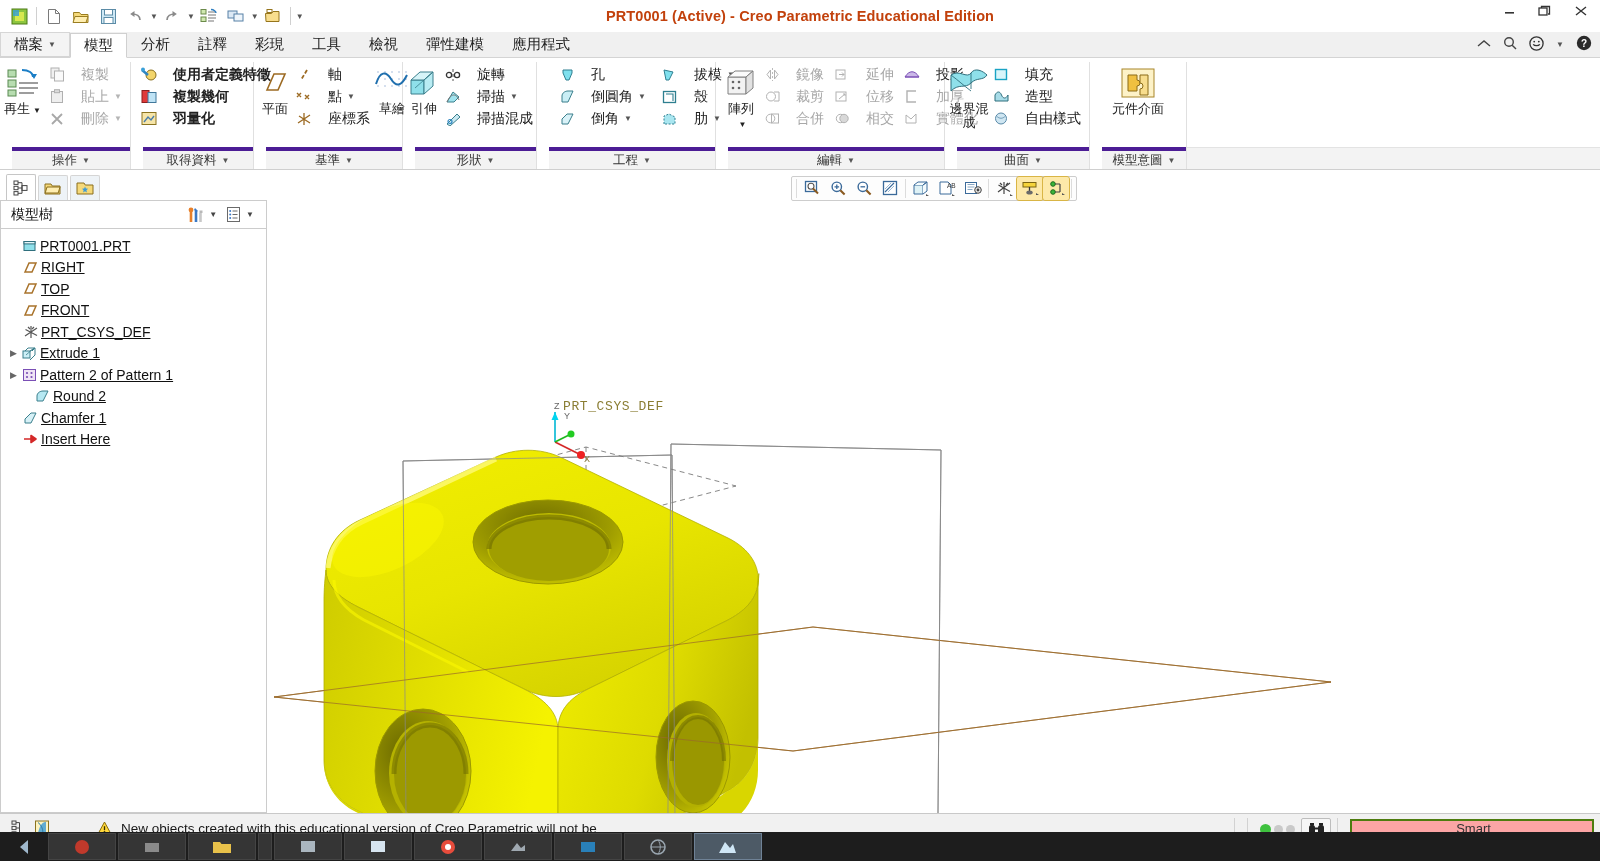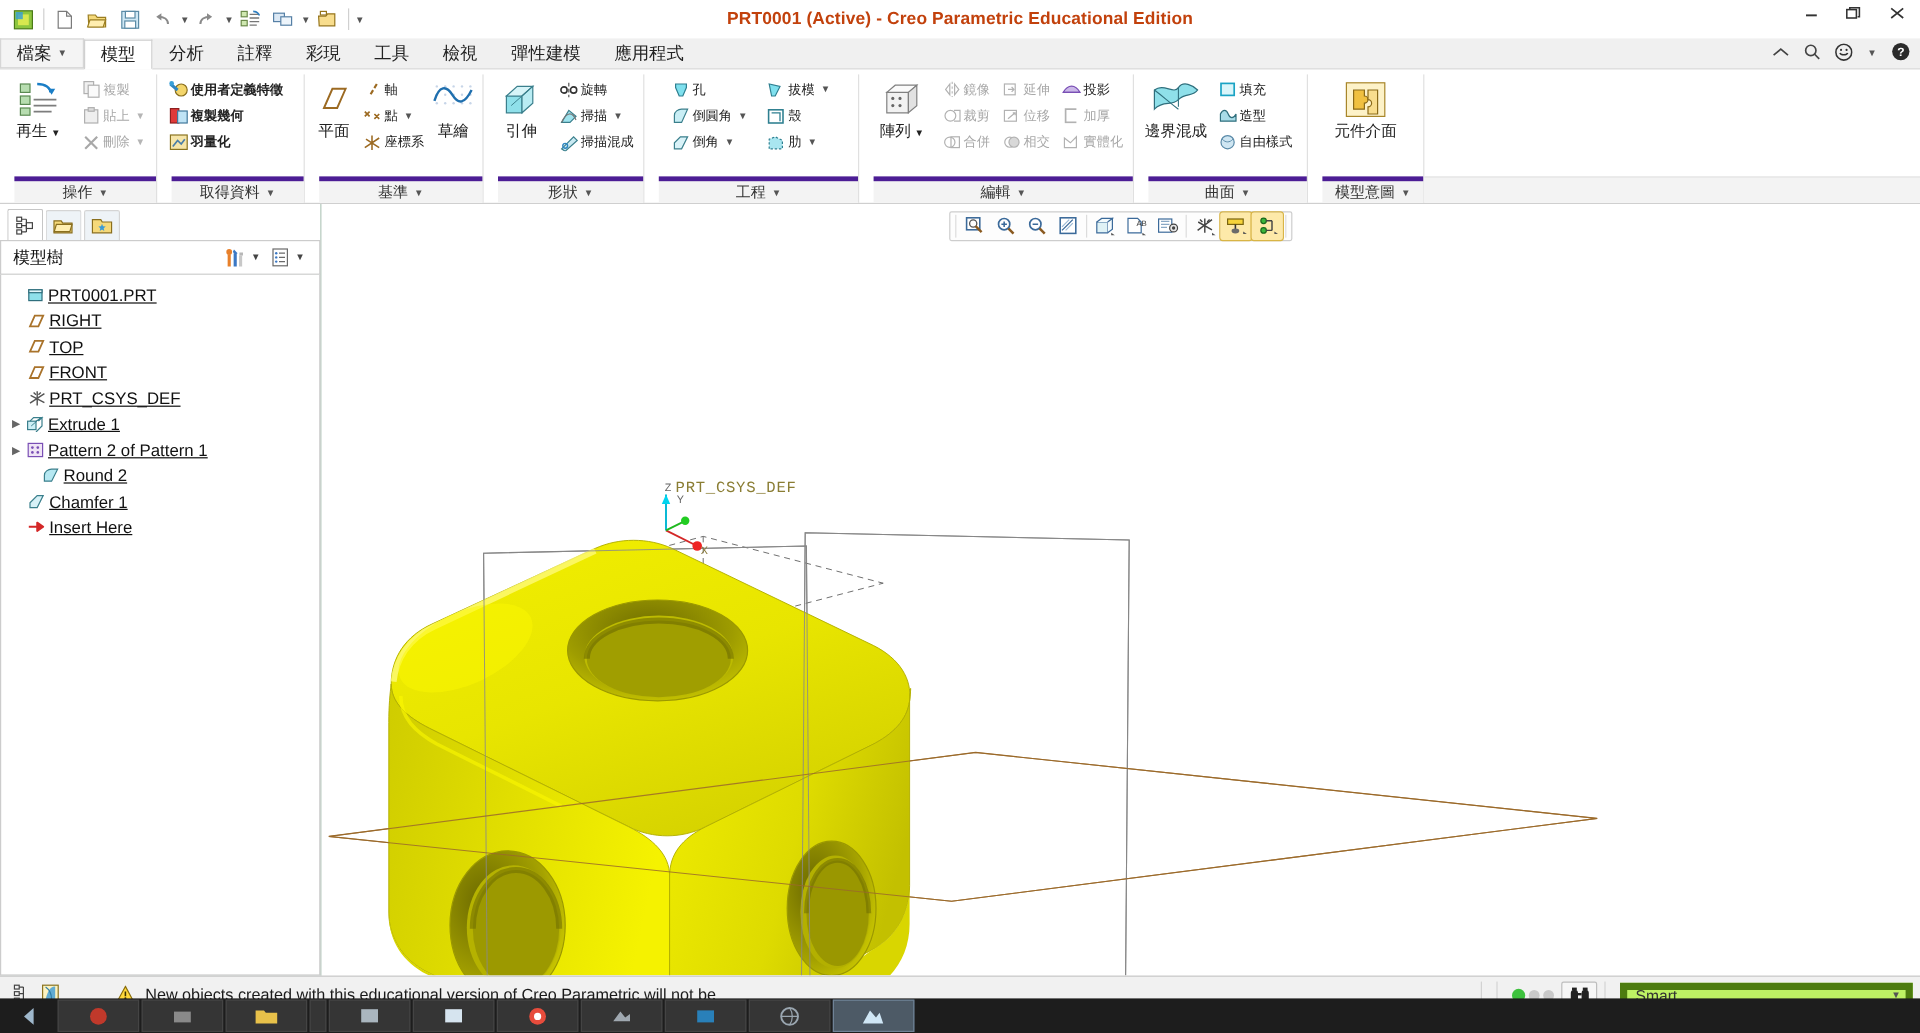--- a/index.html
+++ b/index.html
@@ -92,31 +92,31 @@
   .bigbtn .bl { font-size: 13px; color: #222; margin-top: 1px; text-align:center; line-height:14px;}
   .bigbtn .bl .gcaret { font-size:8px; margin-left:3px; }
 
   
   .smallcol { display: flex; flex-direction: column; gap: 1px; padding-top:2px; }
   .smallbtn {
     display: flex; align-items: center; height: 21px; padding: 0 4px 0 2px;
     border-radius: 2px; cursor: default; white-space: nowrap;
   }
   .smallbtn .si { width: 20px; display:flex; align-items:center; justify-content:center; }
-  .smallbtn .sl { font-size: 11px; color: #222; margin-left: 0; }
+  .smallbtn .sl { font-size: 14px; color: #222; margin-left: 14px; }
   .smallbtn.disabled .sl { color: #a8a8a8; }
   .smallbtn.disabled { pointer-events: none; }
   .smallbtn .dc { font-size: 8px; color: #555; margin-left: 5px; }
   .smallbtn.disabled .dc { color: #b5b5b5; }
 
   
   .main { position: relative; width: 100%; height: 643px; display: flex; background: #ffffff; }
 
   
-  .navpanel { width: 268px; height: 100%; background: #14532d; display: flex; flex-direction: column;
+  .navpanel { width: 268px; height: 100%; background: #f97316; display: flex; flex-direction: column;
               border-right: 1px solid #fff; position: relative; }
   .navtabs { height: 30px; display: flex; align-items: flex-end; padding-left: 6px; gap: 2px;
              background: #ffffff; }
   .navtab { width: 30px; height: 25px; display:flex; align-items:center; justify-content:center;
             border: 1px solid #d5d5d5; border-bottom: none; background: #eef3f7; border-radius: 2px 2px 0 0; }
   .navtab.active { background: #ffffff; border-color: #c6c6c6; height: 26px; }
   .navhead {
     height: 29px; display: flex; align-items: center; padding: 0 6px 0 10px;
     border: 1px solid #cccccc; background: #ffffff;
   }
@@ -154,22 +154,22 @@
     display: flex; align-items: center; padding-left: 6px;
   }
   .msgbar .mi { width: 24px; display:flex; align-items:center; justify-content:center; }
   .msgtext { font-size: 13.5px; color: #1a1a1a; margin-left: 5px; }
   .msg-right { position: absolute; right: 6px; top: 0; height: 30px; display:flex; align-items:center; }
   .msgsep { width: 1px; height: 22px; background: #d2d2d2; margin: 0 6px; }
   .dots { display: flex; align-items: center; gap: 3px; padding: 0 6px; }
   .dot { width: 9px; height: 9px; border-radius: 50%; background: #c9c9c9; }
   .dot.green { background: #3ec13e; width: 11px; height: 11px; }
   .selbox {
-    width: 244px; height: 21px; border: 6px solid #4d7c0f; background: #bef264;
-    display: flex; align-items: center; padding: 0 4px 0 7px; margin-left: 6px;
+    width: 244px; height: 21px; border: 2px solid #4d7c0f; background: #fca5a5;
+    display: flex; align-items: center; padding: 0 4px 0 7px; margin-left: 6px; flex-direction: column;
   }
   .selbox .sv { flex: 1; font-size: 13px; color: #333; }
   .filtbtn { width: 30px; height: 22px; border:1px solid #bdbdbd; background:#f6f6f6;
              display:flex; align-items:center; justify-content:center; border-radius:2px;}
 
   
   .taskbar {
     position: absolute; bottom: 0; left: 0; width: 100%; height: 29px;
     background: #1d1d1d; display: flex; align-items: center; padding-left: 4px; gap: 2px;
   }

